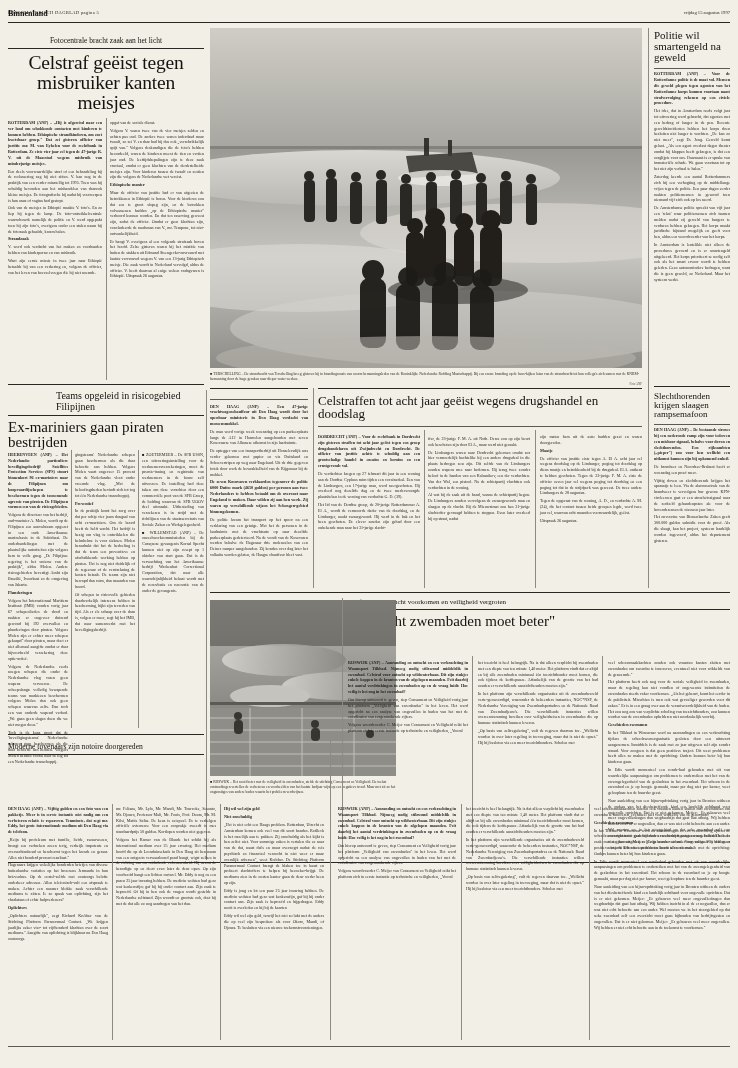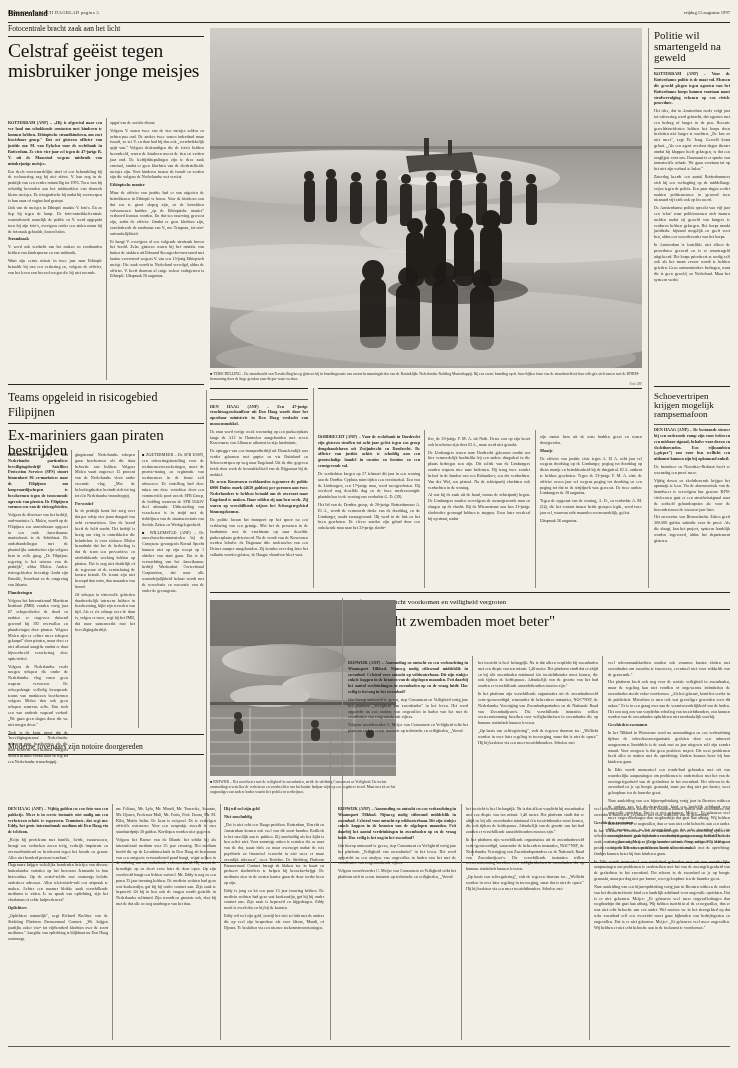--- a/index.html
+++ b/index.html
@@ -43,24 +43,24 @@
 
 <div id="page">
 
   <div id="masthead">
     <div class="left">REFORMATORISCH DAGBLAD pagina 5</div>
     <div class="center">Binnenland</div>
     <div class="right">vrijdag 15 augustus 1997</div>
   </div>
   <div id="mastrule" class="rule"></div>
 
-  <div style="position:absolute;left:8px;top:24px;width:196px;">
+  <div style="position:absolute;left:8px;top:36px;width:196px;text-align:center;">
     <div class="kicker">Fotocentrale bracht zaak aan het licht</div>
     <div style="height:1.2px;background:#2b2824;margin:3px 0 4px 0;"></div>
-    <div class="hd h-huge" style="letter-spacing:-.2px;">Celstraf geëist tegen misbruiker jonge meisjes</div>
+    <div class="hd h-huge" style="letter-spacing:-.2px;">Celstraf geëist tegen misbruiker kanten meisjes</div>
   </div>
   <div style="position:absolute;left:8px;top:120px;width:94px;" class="body-col">
     <p class="lead">ROTTERDAM (ANP) – „Hij is afgereisd naar een ver land om schokkende contacten met kinderen te kunnen hebben. Ethiopische strandkinderen, om zoet kwetsbaar groep." Dat zei gisteren officier van justitie mr. M. van Eykelen voor de rechtbank in Rotterdam. Ze eiste vier jaar cel tegen de 47-jarige R. V. uit de Maasstad wegens misbruik van minderjarige meisjes.</p>
     <p>Een deels voorwaardelijke straf of een behandeling bij de reclassering zag hij niet zitten. V. kan nog in de praktijk van een verder minstellig tot 1995. Toen was hij schuldig bevonden aan het mishandelen van daarook kleine meisjes. De fotografische bij nadat hij voorwerpen is hun anus of vagina had gestopt.</p>
     <p>Ook van de meisjes in Ethiopië maakte V. foto's. En zo liep hij tegen de lamp. De foto-ontwikkelcentrale waarschuwde namelijk de politie en V. werd opgepakt toen hij zijn foto's, overigens onder een stalen naam bij de fotozaak gehaalde, kwam halen.</p>
     <p class="sub">Strandzaak</p>
     <p>V. werd ook verdacht van het maken en voorhanden hebben van kinderporno en van misbruik.</p>
     <p>Want zijn eerste missie in twee jaar naar Ethiopië betaalde bij van een verkering en, volgens de officier, van het leven van hoeveelvoegen die hij niet noemde.</p>
   </div>
   <div style="position:absolute;left:110px;top:120px;width:94px;" class="body-col">
@@ -167,21 +167,21 @@
       <p>Het idee, dat in Amsterdam reeds volgt jaar tot uitvoering werd gebracht, dat agenten met een bedrag of langer in de pen. Recente geweldsincidenten hebben het korps doen besluiten niet langer te wachten. „De kan zo niet meer", zegt De Jong. Geweld komt gelaat. „Als een agent overlast dagen theater omdat hij klappen heeft gekregen, is dat een zorglijpie voor ons. Daarnaast is er sprake van immateriële schade. We gaan voortaan tot op het niet zijn verhaal te halen."</p>
       <p>Zaterdag keerde een aantal Rotterdammers zich bij een verhogting op de middellange vrijen tegen de politie. Een paar dagen eerder raakten politiemensen in gewond toen niemand vijf zich ook op los neerd.</p>
       <p>De Amsterdamse politie spreekt van vijf jaar een 'rekst' waar politiemensen zich tsamen melden nadat zij geweld van burgers te verduren hebben gekregen. Het korps maakt juridische bijstand mogelijk en geeft voor hen, aldus een woordvoerder van het korps.</p>
       <p>In Amsterdam is lentelikle niet alleen de procedures gevoerd en is er smartengeld uitgekeerd. Het korps prioriteert ze nodig zelf ook als het smart ervoor wordt te hebben geleden. Geen autonomindere bedragen, want die is geen geweld, zo Nederland. Maar het systeem werkt.</p>
     </div>
   </div>
 
   <div class="secrule" style="left:8px;top:384px;width:196px;"></div>
 
   <div style="position:absolute;left:8px;top:390px;width:196px;">
-    <div class="kicker" style="font-size:12px;">Teams opgeleid in risicogebied Filipijnen</div>
+    <div class="kicker" style="font-size:10px;margin-left:48px;">Teams opgeleid in risicogebied Filipijnen</div>
     <div style="height:1.2px;background:#2b2824;margin:3px 0 4px 0;"></div>
     <div class="hd h-big">Ex-mariniers gaan piraten bestrijden</div>
   </div>
   <div style="position:absolute;left:8px;top:452px;width:60px;" class="body-col">
     <p class="lead">HEERENVEEN (ANP) – Het Nederlandse particuliere beveiligingsbedrijf Satellites Protection Services (SPS) stuurt binnenkort 96 ex-mariniers naar de Filipijnen om koopvaardijschepen te beschermen tegen de toenemende agressie van piraten. De Filipijnen vormen een van de risicogebieden.</p>
     <p>Volgens de directeur van het bedrijf, oud-marinier A. Molen, wordt op de Filipijnen een aanvalsteam opgezet in een oude Amerikaanse marinebasis in de Subicbaai. De onderhandelingen met de plaatselijke autoriteiten zijn volgens hem in volle gang. „De Filipijnse regering is het unieme van de praktijk", aldus Molen. Andere risicogebieden bevestigt Ambt zijn Brazilië, Ivoorkust en de omgeving van Jakarta.</p>
     <p class="sub">Plunderingen</p>
     <p>Volgens het Internationaal Maritiem Instituut (IMB) vonden vorig jaar 67 schepenlieden de dood en raakten er ongeveer duizend gewond bij 192 overvallen en plunderingen door piraten. Volgens Molen zijn er echter meer schepen gekaapd" door piraten, maar doet er niet allemaal aangifte omdat er daar bijvoorbeeld verzekering deze optie-actief.</p>
     <p>Volgens de Nederlandse reeds noegen schepen die onder de Nederlandse vlag varen geen wapens vervoeren. De scheepslangs: volledig bewapende teams van markiezen beschermen volgens Molen dan ook geen schepen waarvan zelfs. Dan toch een van onderde wapend verbod. „We gaan geen slagen doen die we niet mogen doen."</p>
     <p>Toch is de kans groot dat de 'beveiligingsteams' Nederlandse schepen gaan beschermen als die daar behoefte aan hebben. Volgens Molen hebben vooral naar de tog tot een Nederlandse transchoppij.</p>
@@ -207,20 +207,24 @@
       <p>De man werd vorige week woensdag op een parkeerplaats langs de A12 in Harmelen aangehouden met zeven Kosovaarse van Albanese afkomst in zijn laadruimte.</p>
       <p>De optegger van een transportbedrijf uit Honselersdijk was verder gekomen met papier en via Duitsland en Schoevertripen op weg naar Engeland. Uit de drie gegeven fotok door werk de bewrakkelheid van de Rijgonaar bij de mokkel.</p>
       <p class="sub">De zeven Kosovaren verklaarden tegenover de politie 6000 Duitse mark (4650 gulden) per persoon aan twee Nederlanders te hebben betaald om de oversoot naar Engeland te maken. Daar wilden zij aan hen werk. Zij waren op verschillende wijzen het Schengen-gebied binnengekomen.</p>
       <p>De politie kwam het transport op het spoor na een verklaring van een getuige. Met het de personen in de laadruimte met de vrachtauto op naar dezelfde parkeerplaats gedetecteerd. Na de vondt van de Kosovaren werden behalve de Hagenaar drie molenzelen van een Deiner camper aangehouden. Zij konden over dag later het valkuita worden gelaten, de Haagse chauffeur bleef vast.</p>
       <p></p>
     </div>
   </div>
   <div class="colrule" style="left:313px;top:388px;height:200px;"></div>
 
   <div class="secrule" style="left:318px;top:388px;width:324px;"></div>
+  <div style="position:absolute;left:318px;top:394px;width:324px;">
+    <div class="hd h-mid">Celstraffen tot acht jaar geëist wegens drugshandel en doodslag</div>
+    <div style="height:.6px;background:#5d5a54;margin:5px 0 4px 0;"></div>
+  </div>
   <div style="position:absolute;left:318px;top:434px;width:102px;" class="body-col">
     <p class="lead">DORDRECHT (ANP) – Voor de rechtbank in Dordrecht zijn gisteren straffen tot acht jaar geëist tegen een groep drugshandelaren uit Zwijndrecht en Dordrecht. De officier van justitie achtte te schuldig aan een grootschalige handel in cocaïne en heroïne en een ernstgevende val.</p>
     <p>De verdachten kregen op 27 februari dit jaar in een woning aan de Dordtse Cypluas ruim tijden een cocaïnedeal. Een van de Limburgers, een 17-jarige man, werd neergeschoten. Hij overleed nog dezelfde dag en de twee medeverzorgde plaatsheben in de woning van verdachte G. D. (39).</p>
     <p>Het lid van de Dordtse groep, de 20-jarige Rotterdammer A. El A., wordt de vermoorde dader van de doodslag, en de Limburger, naakt zwaargewond. Hij werd in de bak en het been geschoten. De elever zouden zijn gehad door een onbekende man naar het 31-jarige slacht-</p>
     <p></p>
   </div>
   <div style="position:absolute;left:428px;top:434px;width:102px;" class="body-col">
     <p></p>
     <p>ffer, de 23-jarige F. M. A. uit Noth. Derze zou op zijn beurt ook beschoten zijn door El A., maar werd niet geraakt.</p>
     <p>De Limburgers waren naar Dordrecht gekomen omdat zur hier vermoedelijk hachtelike bij een andere drugsdeal in die plaats bedrogen zou zijn. Dit zelfde van de Limburgers zouden wapens mee naar bedomen. Hij terug twee zonder beloof in de handen van een Kalasnikov, een der verdachten. Van der Wal, een pistool. Na de schietpartij vluchtten ook verdachten in de woning.</p>
@@ -231,21 +235,21 @@
     <p class="sub">Maatje</p>
     <p>De officier van justitie eiste tegen A. El A. acht jaar cel wegens doodslag op de Limburger, poging tot doodslag op diens maatje en betrokkenheid bij de drugsdeal. El A. ontkent te hebben geschoten. Tegen de 23-jarige F. M. A. eiste de officier zeven jaar cel wegens poging tot doodslag en een poging tot dat in de strijdperk was geweest. De twee andere Limburgers de 28 augustus.</p>
     <p>Tegen de opgeraat van de woning, A. D., en verdachte A. M. (24), die het contact tussen beide groepen legde, werd twee jaar cel, waarvan acht maanden voorwaardelijk, geëist.</p>
     <p>Uitspraak 26 augustus.</p>
   </div>
   <div class="colrule" style="left:424px;top:430px;height:158px;"></div>
   <div class="colrule" style="left:535px;top:430px;height:158px;"></div>
 
   <div style="position:absolute;left:654px;top:392px;width:76px;">
     <div class="secrule" style="left:0;top:-6px;width:76px;"></div>
-    <div class="hd h-xs">Schoevertripen krijgen mogelijk rampsemafoon</div>
+    <div class="hd h-xs">Slechthorenden krijgen slaagen rampsemafoon</div>
     <div style="height:.6px;background:#5d5a54;margin:4px 0 3px 0;"></div>
     <div class="body-col">
       <p class="lead">DEN HAAG (ANP) – De bestaande sirenes bij een nederende ramp zijn voor iedereen een mishoor signaal, behalve voor doven en slechthorenden. Een rijksambten („pieper") zou voor hen wellicht een uitkomst kunnen zijn bij opkomend onheil.</p>
       <p>De bromheer en Noordzee-Brabant heeft er woensdag een proef meer.</p>
       <p>Vijftig doven en slechthorende krijgen het aparaatje te leen. Via de alarmcentrale van de brandweer te vervolgens hur gewone KPN-circleerzen gaat er een stroalwinsignaal naar de zodoeld gebandenpsten ale voor de bovenderensen de nieuwen jaar later.</p>
       <p>Het onvoorine van Binnenlandse Zaken geeft 300.000 gulden subsidie voor de proef. Als die slaagt, kan het project, systeem landelijk worden ingevoerd, aldus het departement gisteren.</p>
     </div>
   </div>
 
   <div class="secrule" style="left:210px;top:592px;width:520px;"></div>

